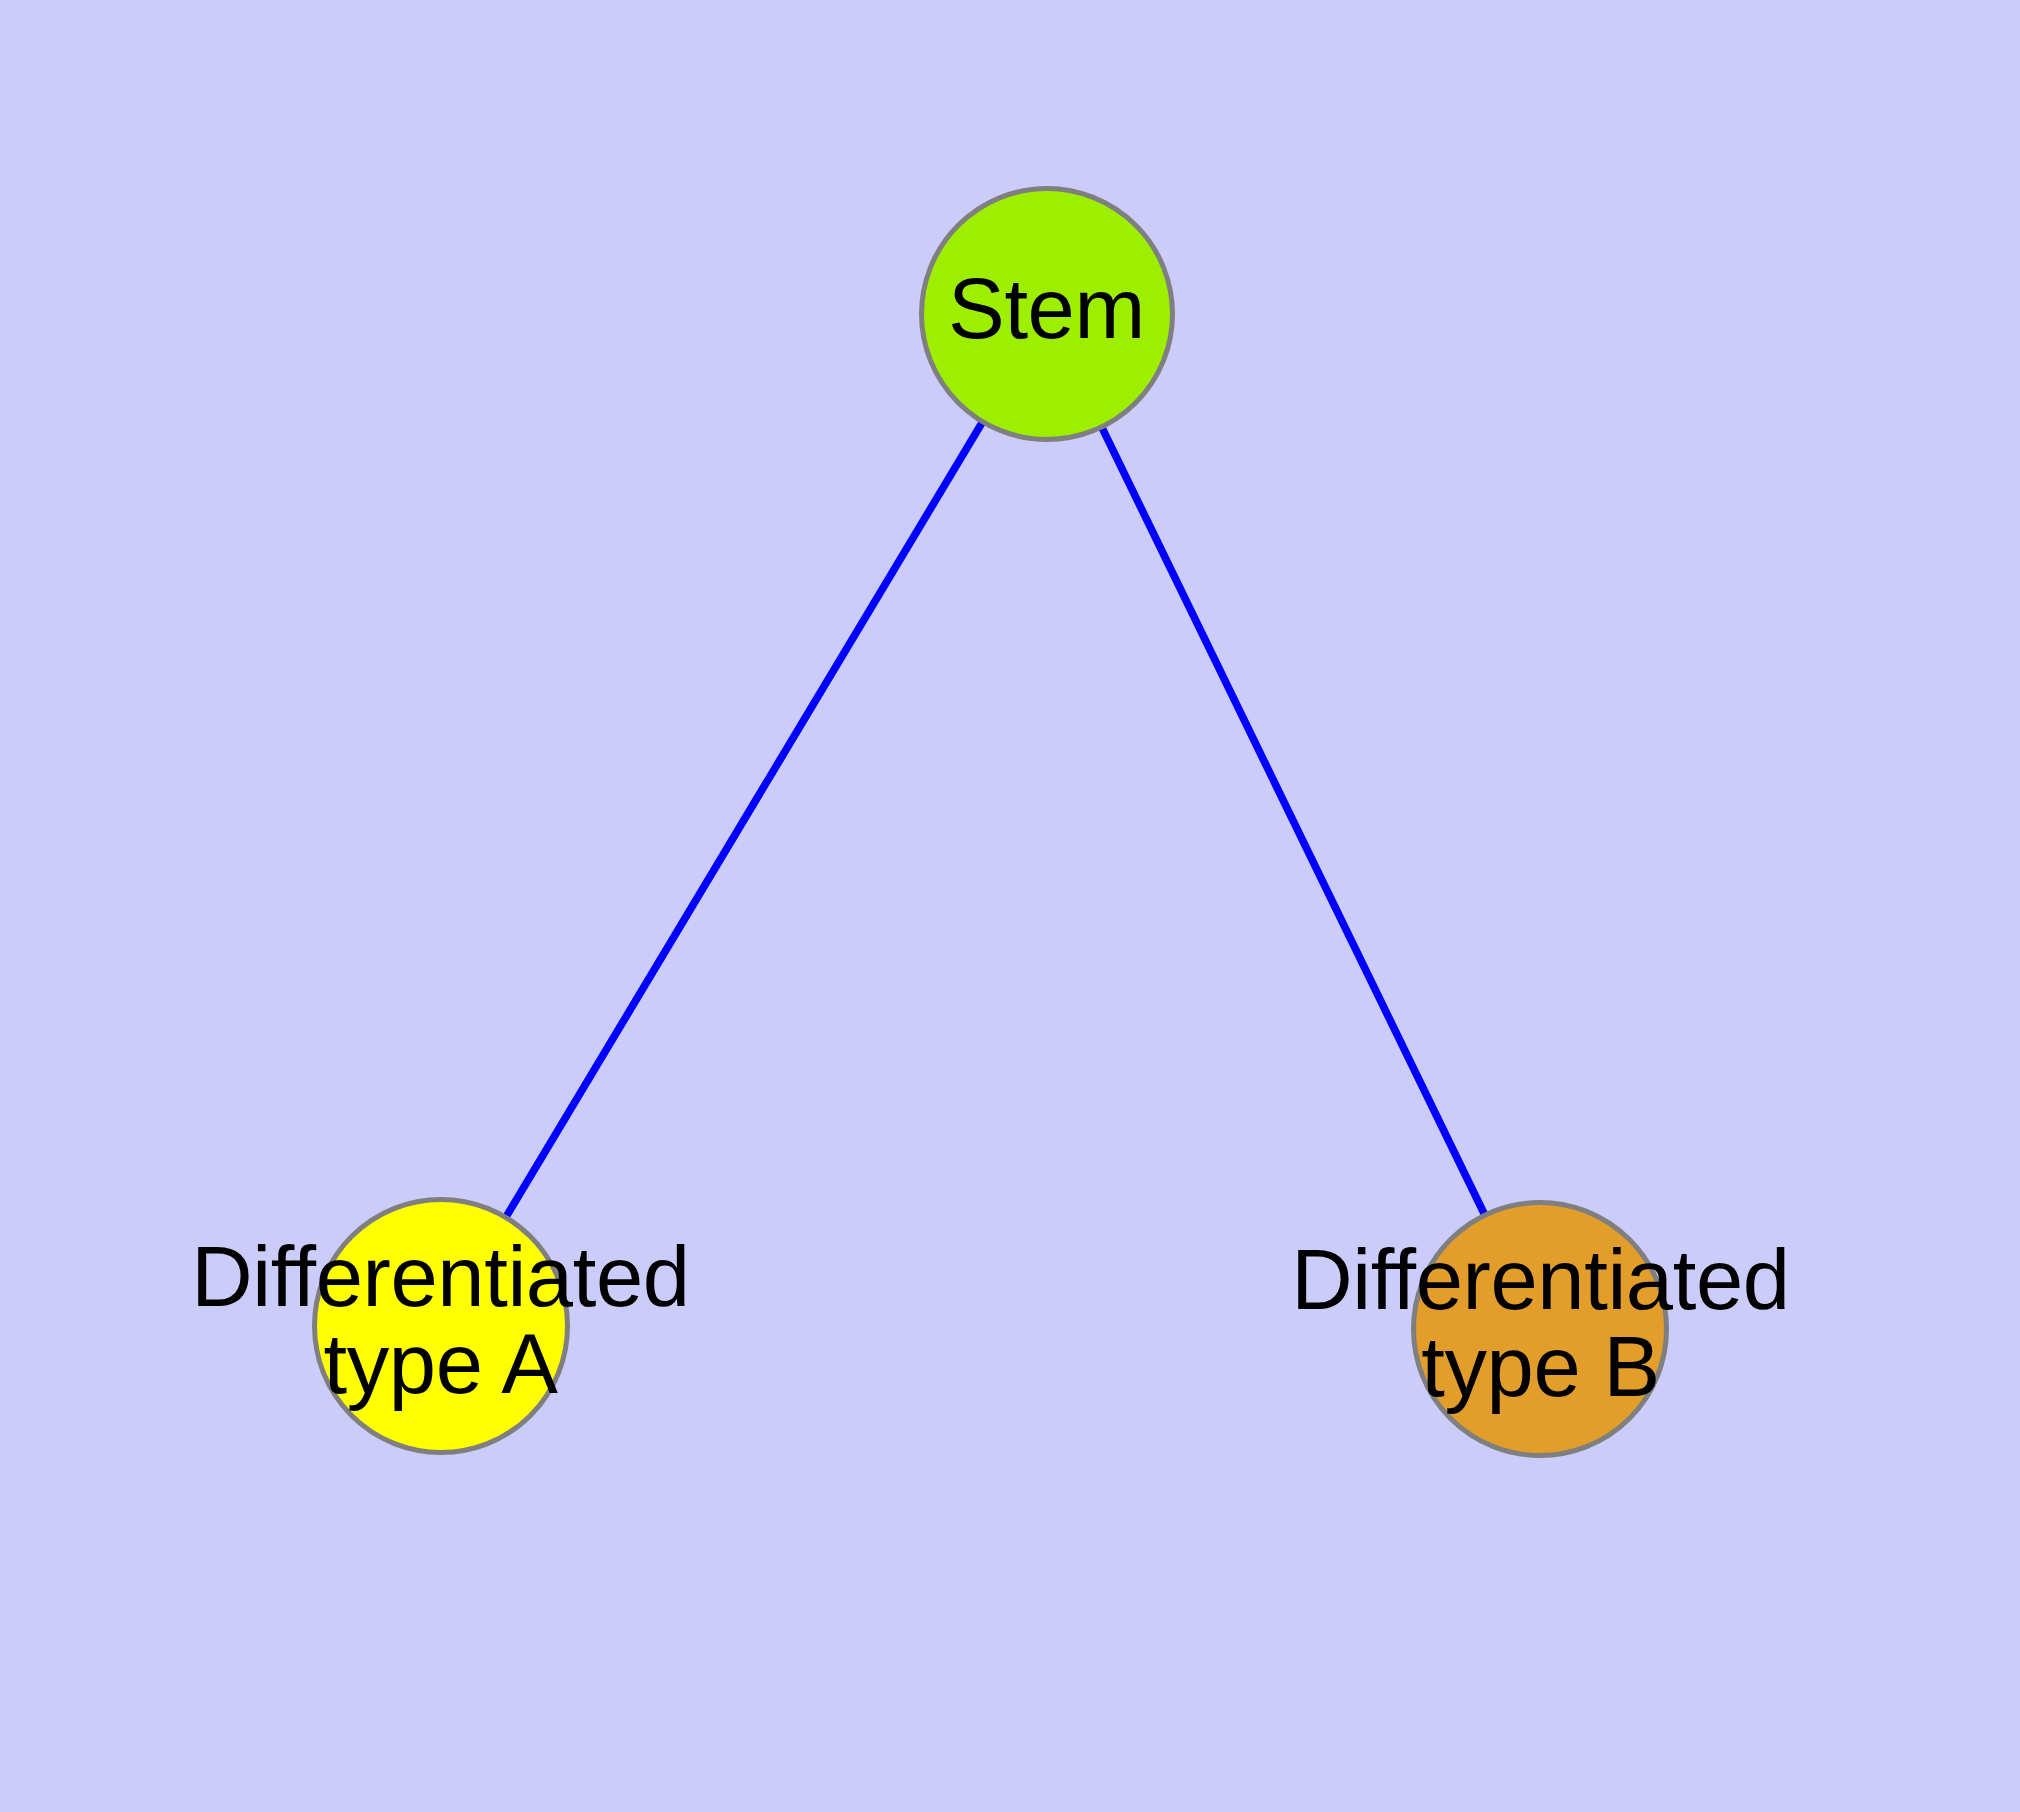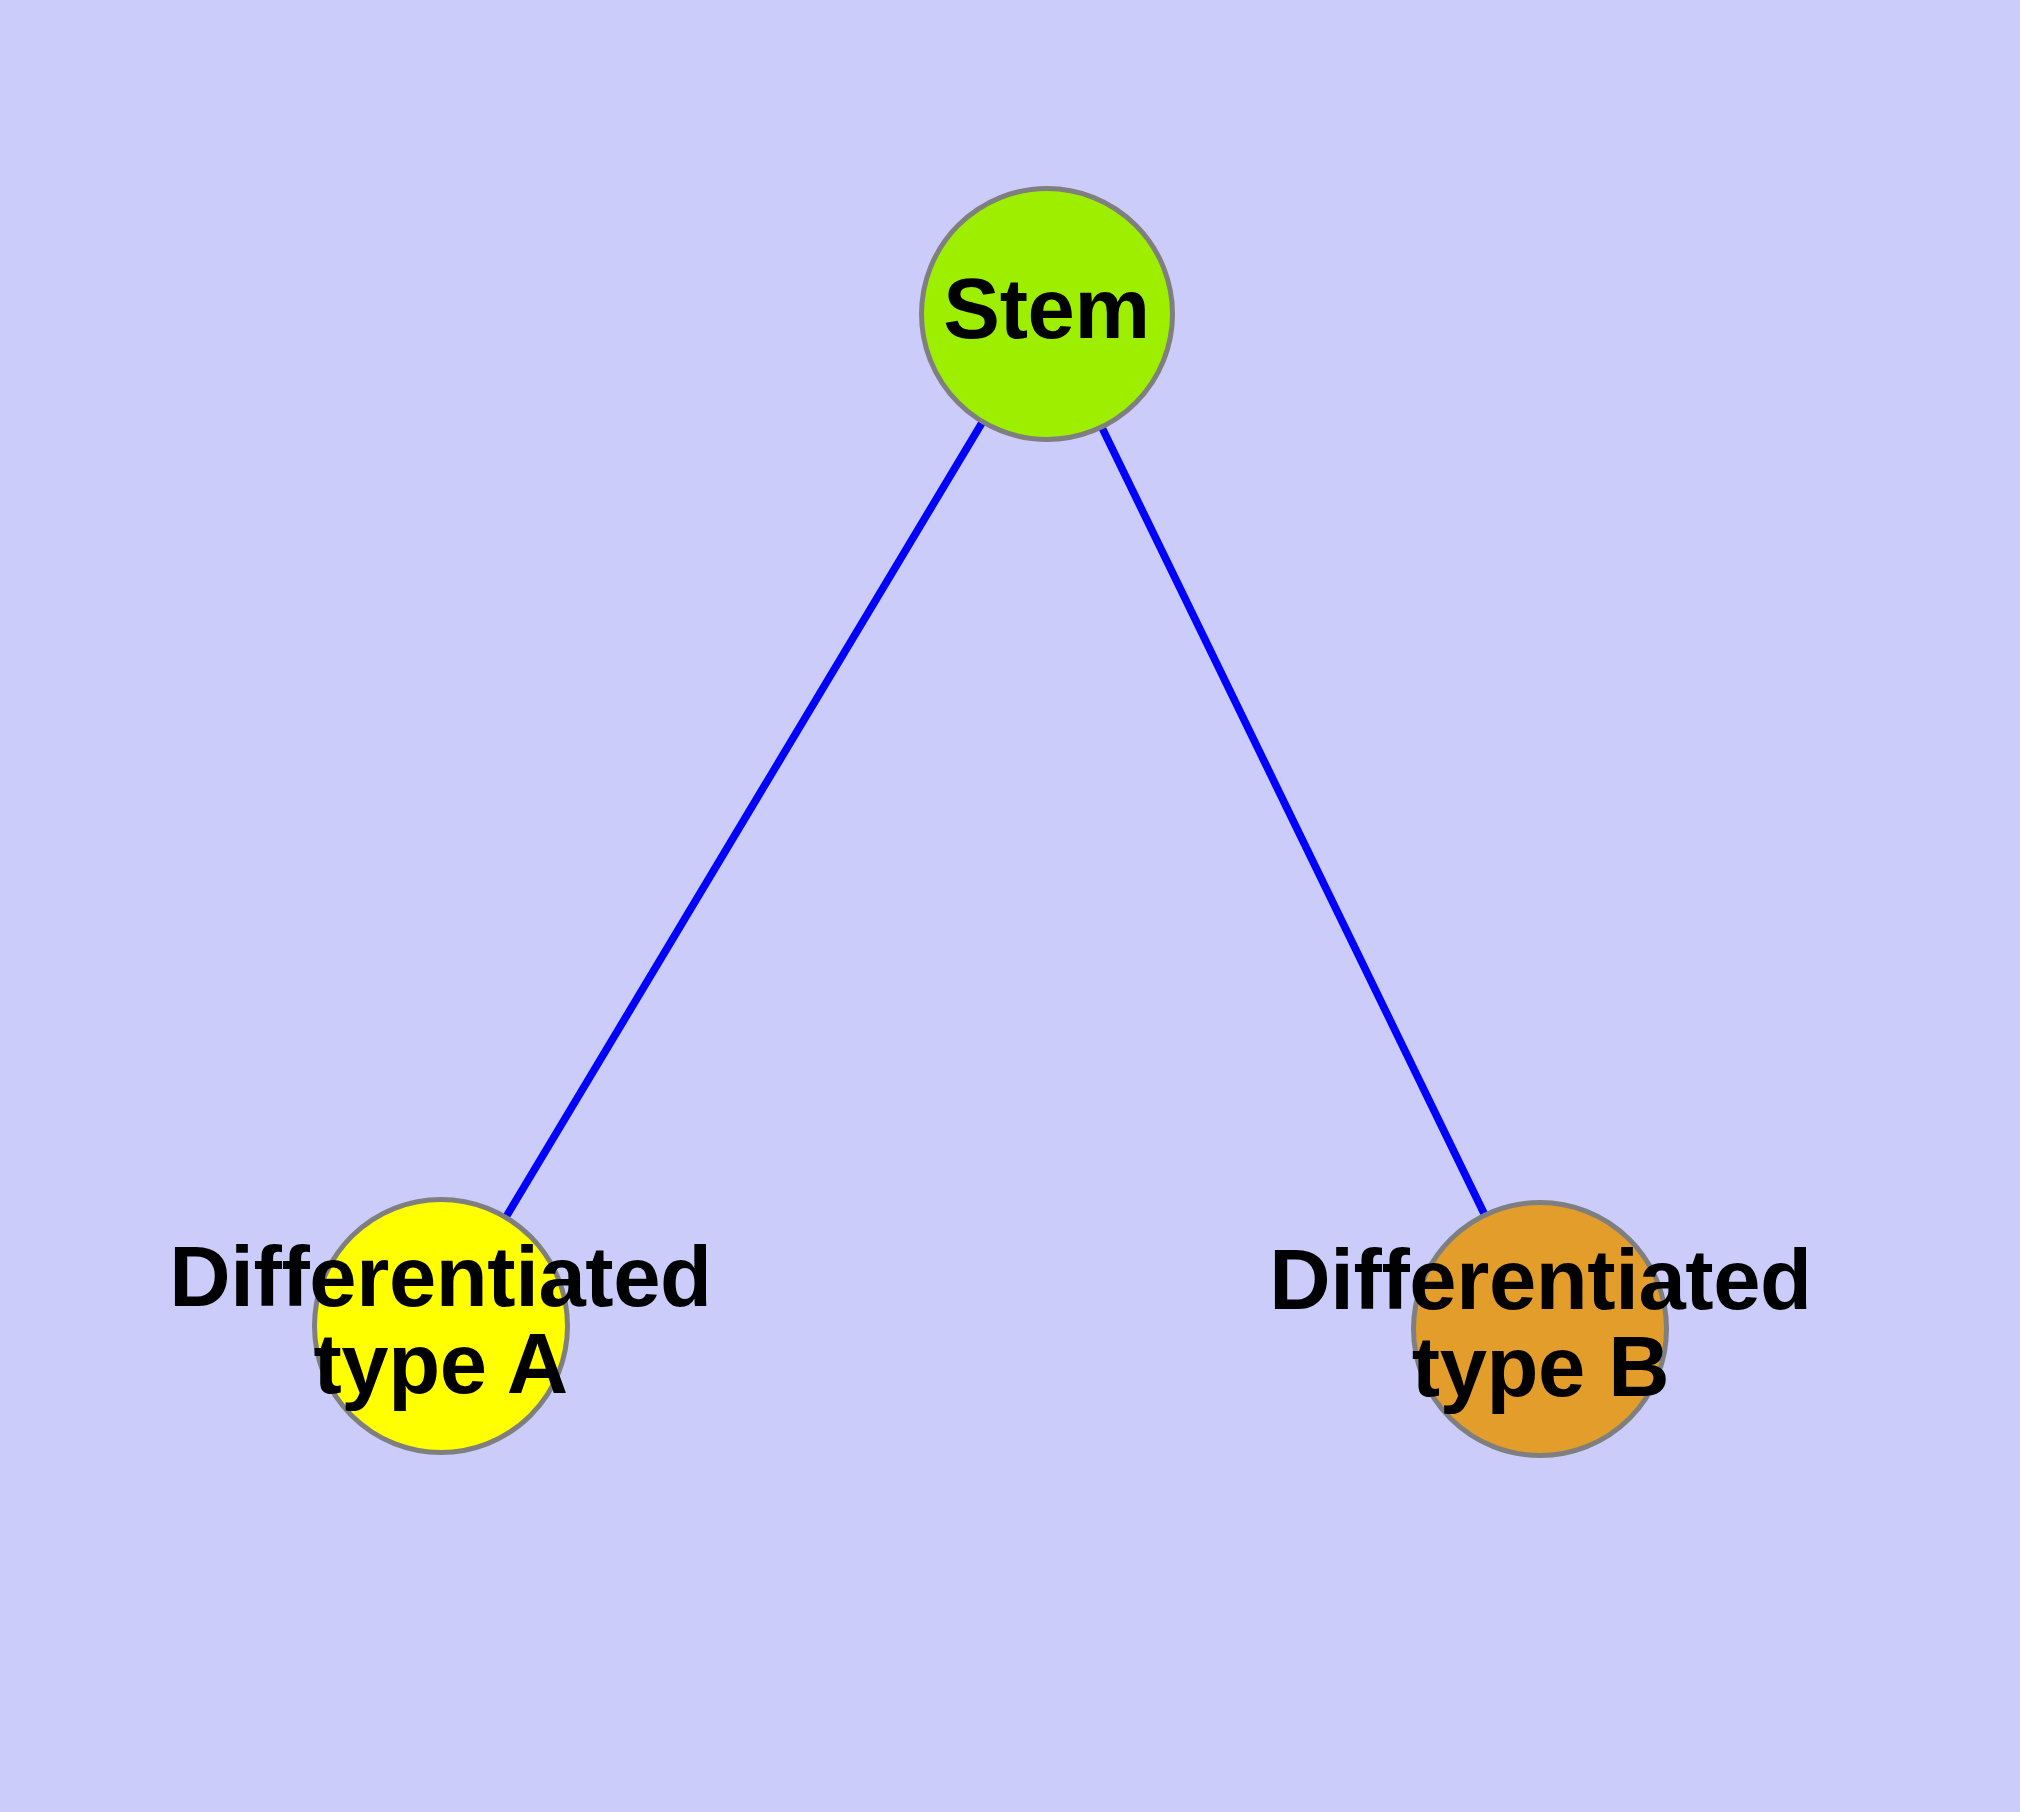--- a/index.html
+++ b/index.html
@@ -33,21 +33,21 @@
   .node {
     position: absolute;
     border-radius: 50%;
     box-sizing: border-box;
     border: 5.1px solid #7f7f7f;
   }
   .node-label {
     position: absolute;
     text-align: center;
     color: #000000;
-    font-weight: bold;
+    font-weight: normal;
     line-height: 1.02;
     white-space: nowrap;
     letter-spacing: -0.4px;
     -webkit-font-smoothing: antialiased;
   }
   .node-label .lbl-line {
     display: block;
   }
 </style>
 </head>

